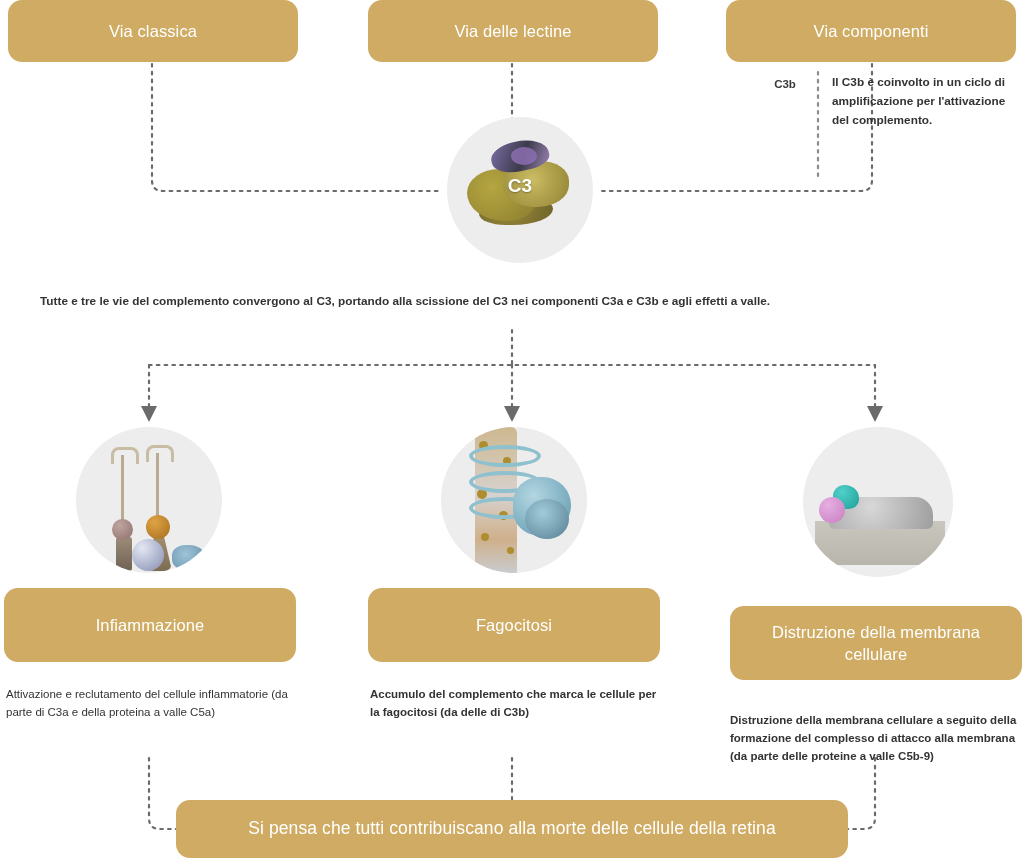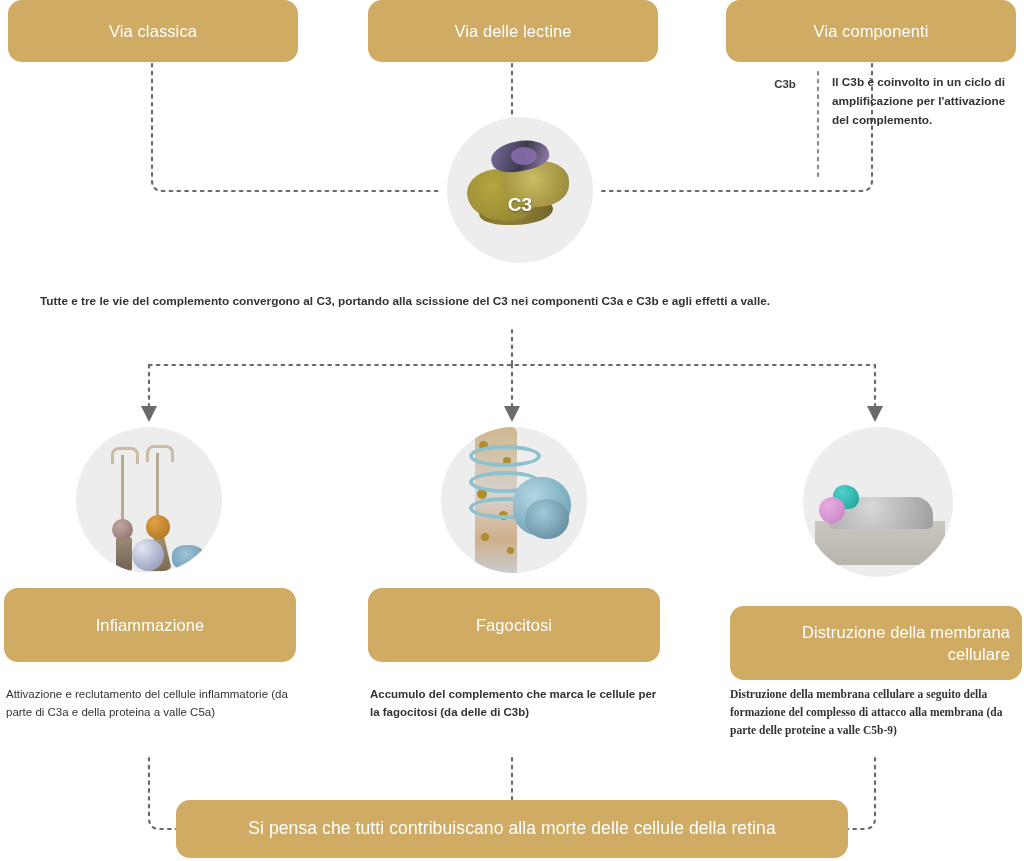--- a/index.html
+++ b/index.html
@@ -23,21 +23,21 @@
 
   
   .pill {
     position: absolute;
     background: #cfab63;
     border-radius: 14px;
     color: #ffffff;
     display: flex;
     align-items: center;
     justify-content: center;
-    text-align: right;
+    text-align: center;
     font-size: 16.5px;
     line-height: 1.35;
     letter-spacing: .1px;
     box-sizing: border-box;
     padding: 4px 12px;
     z-index: 6;
   }
   .pill.top { top: 0; height: 62px; }
   .pill-classica      { left: 8px;   width: 290px; }
   .pill-lectine       { left: 368px; width: 290px; }
@@ -73,21 +73,20 @@
     position: absolute;
     left: 447px;
     top: 175px;
     width: 146px;
     text-align: center;
     color: #ffffff;
     font-size: 19px;
     font-weight: bold;
     z-index: 7;
     text-shadow: 0 1px 2px rgba(0,0,0,.35);
-    margin-top: 19px;
   }
 
   
   .blob { position: absolute; border-radius: 50%; }
 
   
   .m-c3-a { left: 20px; top: 52px;  width: 70px;  height: 52px; background: radial-gradient(circle at 35% 35%, #b5a641, #8a7c2e); filter: blur(.4px); border-radius: 48% 52% 44% 56%; }
   .m-c3-b { left: 56px; top: 44px;  width: 66px;  height: 46px; background: radial-gradient(circle at 45% 40%, #cbbd63, #8e8031); border-radius: 55% 45% 50% 50%; }
   .m-c3-c { left: 44px; top: 24px;  width: 58px;  height: 30px; background: linear-gradient(120deg, #7d6fa8, #3c3a4a 55%, #9e86b8); border-radius: 50% 60% 40% 50%; transform: rotate(-12deg); }
   .m-c3-d { left: 32px; top: 78px;  width: 74px;  height: 30px; background: radial-gradient(circle at 40% 40%, #9b8b3d, #6d6228); border-radius: 50% 50% 60% 40%; }
@@ -131,21 +130,21 @@
   }
   .caption-converge {
     left: 40px;
     top: 292px;
     width: 944px;
     font-size: 11.8px;
     font-weight: bold;
   }
   .cap-inf { left: 6px;   top: 686px; width: 290px; font-weight: normal; }
   .cap-fag { left: 370px; top: 686px; width: 290px; font-weight: bold; }
-  .cap-dis { left: 730px; top: 686px; width: 290px; font-weight: bold; font-family: Liberation Serif, serif; }
+  .cap-dis { left: 730px; top: 712px; width: 290px; font-weight: bold; }
 
   .c3b-note {
     position: absolute;
     left: 832px;
     top: 73px;
     width: 184px;
     color: #333333;
     font-size: 11.8px;
     line-height: 1.6;
     font-weight: bold;

